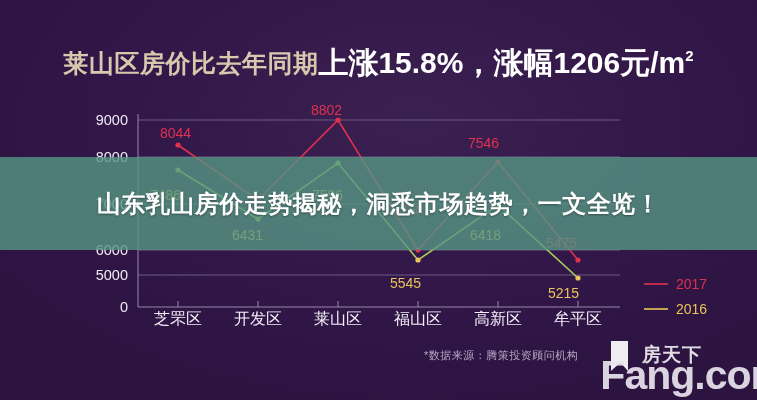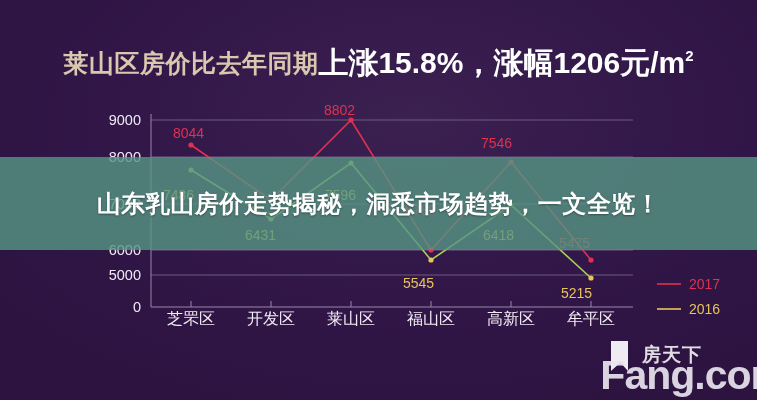--- a/index.html
+++ b/index.html
@@ -25,21 +25,21 @@
     font-size:25px;font-weight:bold;color:#d9c7ae;letter-spacing:.5px;
     vertical-align:middle;
   }
   .headline .hl-b{
     font-size:30px;font-weight:bold;color:#ffffff;letter-spacing:0px;
     vertical-align:middle;
   }
   .headline .sup{font-size:15px;vertical-align:super;}
 
   
-  .chart-wrap{position:absolute;left:0;top:100px;width:623px;height:250px;margin-left:13px;}
+  .chart-wrap{position:absolute;left:0;top:100px;width:623px;height:250px;}
   svg.chart{display:block;}
 
   .ytick{fill:#efe9f3;font-size:14.5px;font-family:"Liberation Sans",sans-serif;}
   .xtick{fill:#f2ecf6;font-size:16px;font-family:"Liberation Sans",sans-serif;}
   .dlabel{font-size:14px;font-family:"Liberation Sans",sans-serif;}
   .dlabel.s2017{fill:#e0314f;}
   .dlabel.s2016{fill:#e8c45a;}
   .legend-txt{font-size:14px;font-family:"Liberation Sans",sans-serif;}
 
   
@@ -160,20 +160,21 @@
       <g>
         <line x1="644" y1="184" x2="668" y2="184" stroke="#e0314f" stroke-width="1.6"></line>
         <text class="legend-txt" x="676" y="189" fill="#e0314f">2017</text>
 
         <line x1="644" y1="209" x2="668" y2="209" stroke="#e8c45a" stroke-width="1.6"></line>
         <text class="legend-txt" x="676" y="214" fill="#e8c45a">2016</text>
       </g>
     </svg>
   </div>
 
+  <div class="source-note">*数据来源：腾策投资顾问机构</div>
 
   <div class="watermark">
     <div class="wm-flag"></div>
     <div class="wm-cn">房天下</div>
     <div class="wm-en">Fang.com</div>
   </div>
 
   <div class="overlay">
     <div class="overlay-text">山东乳山房价走势揭秘，洞悉市场趋势，一文全览！</div>
   </div>

